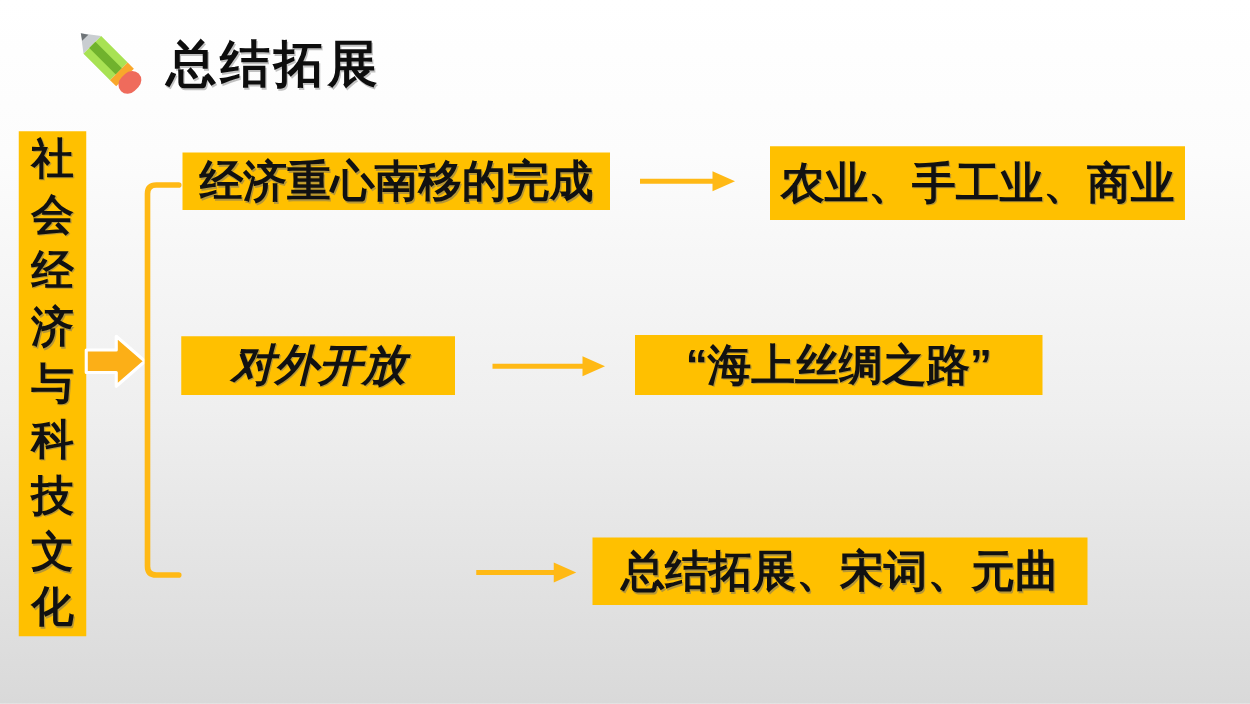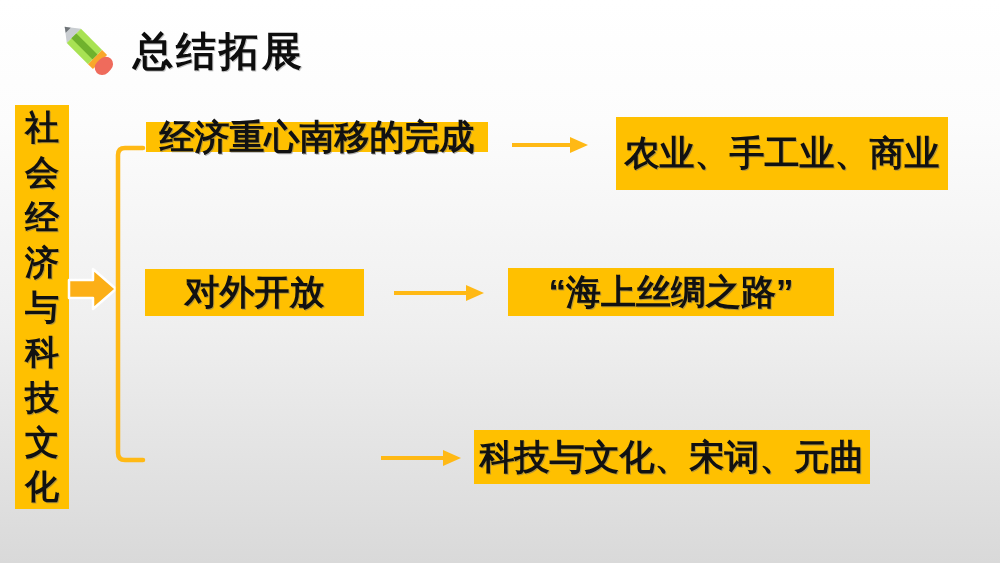--- a/index.html
+++ b/index.html
@@ -37,23 +37,23 @@
 
   
   .rootbox {
     left: 15px; top: 105px; width: 54px; height: 404px;
     flex-direction: column; justify-content: space-around;
     font-size: 34px;
   }
   .rootbox span { line-height: 1; }
 
   
-  .b0-topic  { left: 146px; top: 122px; width: 342px; height: 30px; }
-  .b0-detail { left: 616px; top: 117px; width: 332px; height: 73px; }
-  .b1-topic  { left: 145px; top: 269px; width: 219px; height: 47px; }
+  .b0-topic  { left: 146px; top: 122px; width: 342px; height: 46px; }
+  .b0-detail { left: 616px; top: 117px; width: 332px; height: 59px; }
+  .b1-topic  { left: 145px; top: 269px; width: 219px; height: 47px; font-style: italic; }
   .b1-detail { left: 508px; top: 268px; width: 326px; height: 48px; }
   .b2-topic  { left: 145px; top: 432px; width: 230px; height: 52px; }
   .b2-detail { left: 474px; top: 430px; width: 396px; height: 54px; }
 
   .arrow0 { left: 510px; top: 131px; }
   .arrow1 { left: 392px; top: 279px; }
   .arrow2 { left: 379px; top: 444px; }
   .blockarrow { left: 67px; top: 266px; }
   .bracket { left: 103px; top: 140px; }
 </style>
@@ -105,15 +105,15 @@
   <svg class="abs arrow1" width="94" height="28" viewBox="0 0 94 28">
     <line x1="2" y1="14" x2="76" y2="14" stroke="#FFB915" stroke-width="4"></line>
     <polygon points="74,6 92,14 74,22" fill="#FFB915"></polygon>
   </svg>
   <div class="gbox detail b1-detail">“海上丝绸之路”</div>
 
   <svg class="abs arrow2" width="84" height="28" viewBox="0 0 84 28">
     <line x1="2" y1="14" x2="66" y2="14" stroke="#FFB915" stroke-width="4"></line>
     <polygon points="64,6 82,14 64,22" fill="#FFB915"></polygon>
   </svg>
-  <div class="gbox detail b2-detail">科技与文化、宋词、元曲</div>
+  <div class="gbox detail b2-detail">总结拓展、宋词、元曲</div>
 
 </div>
 
 </body></html>

